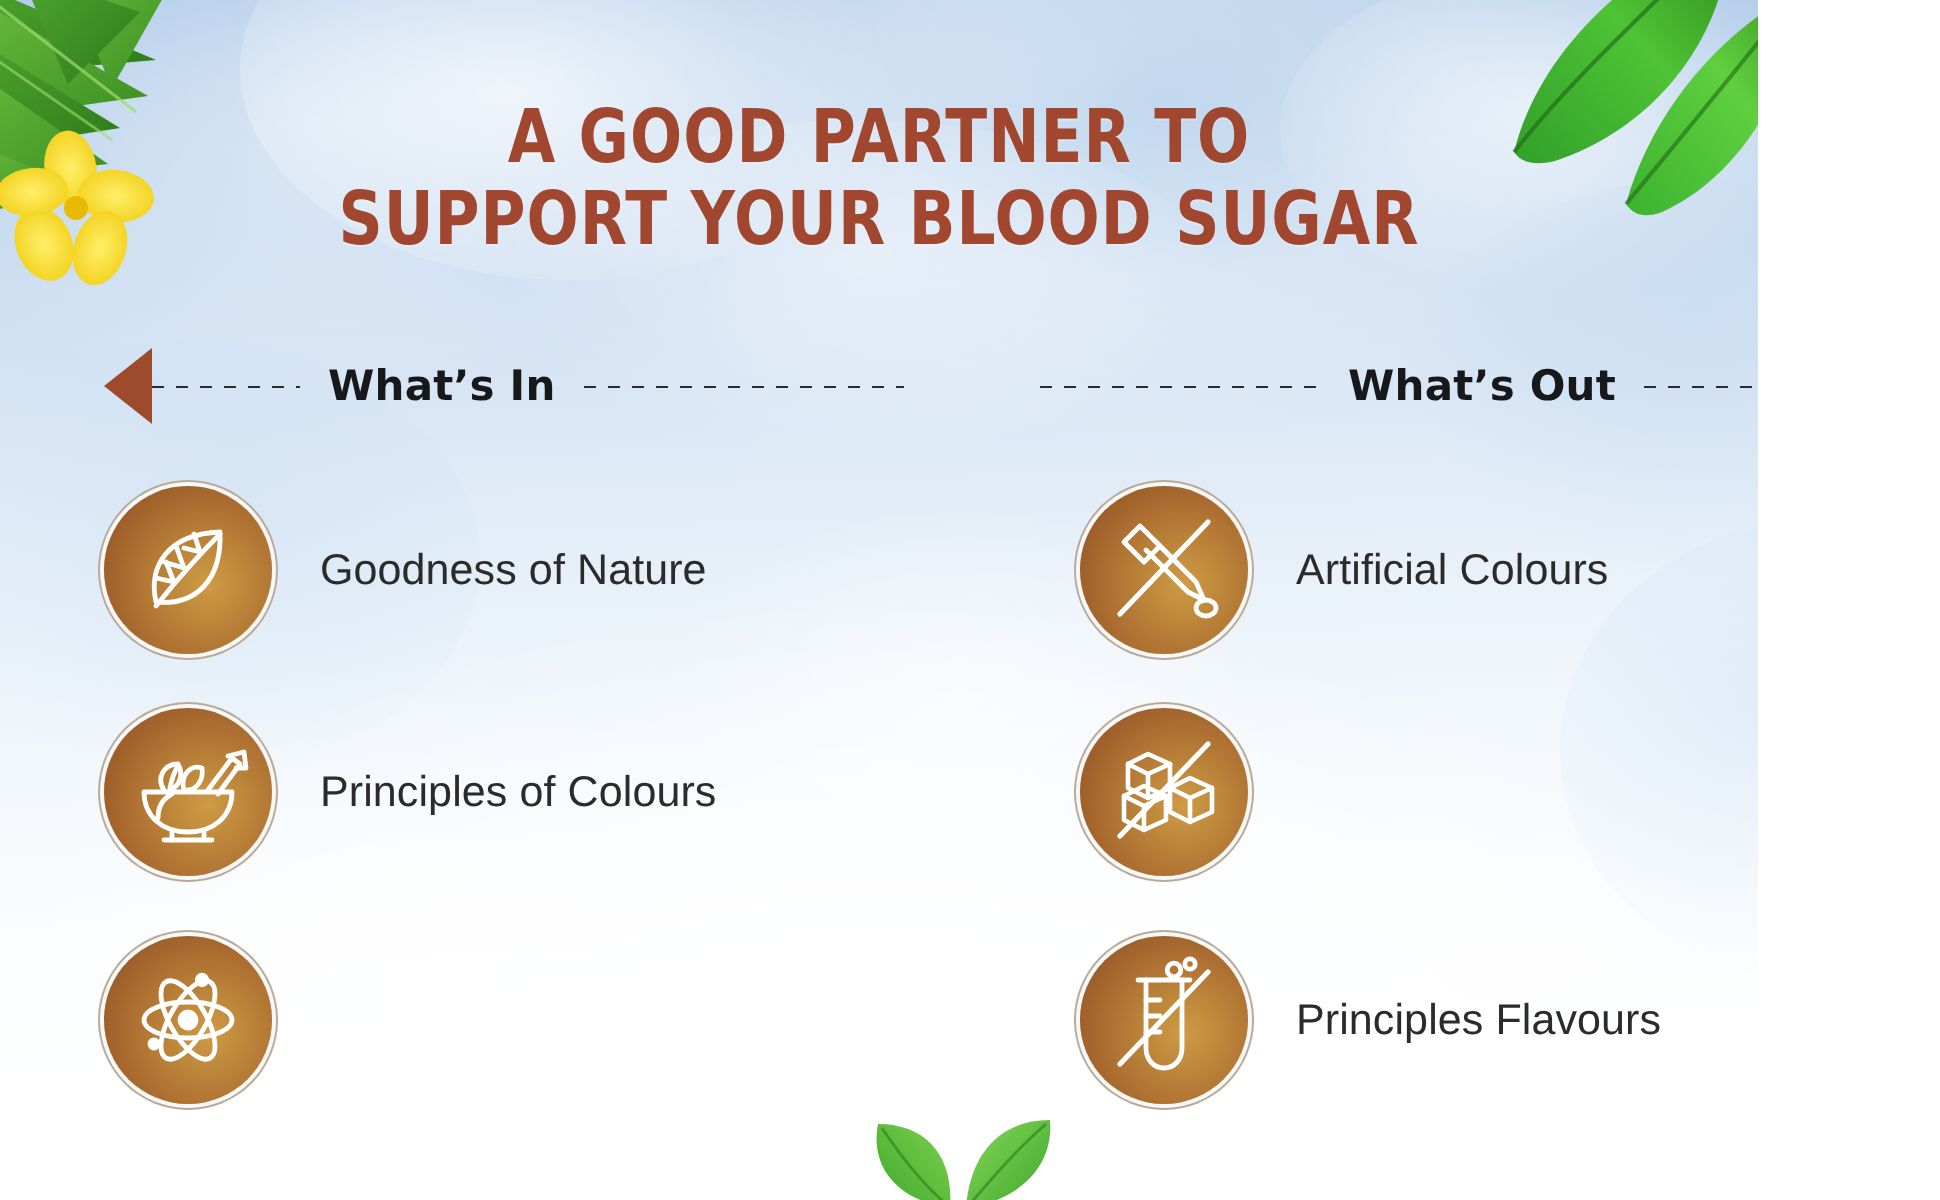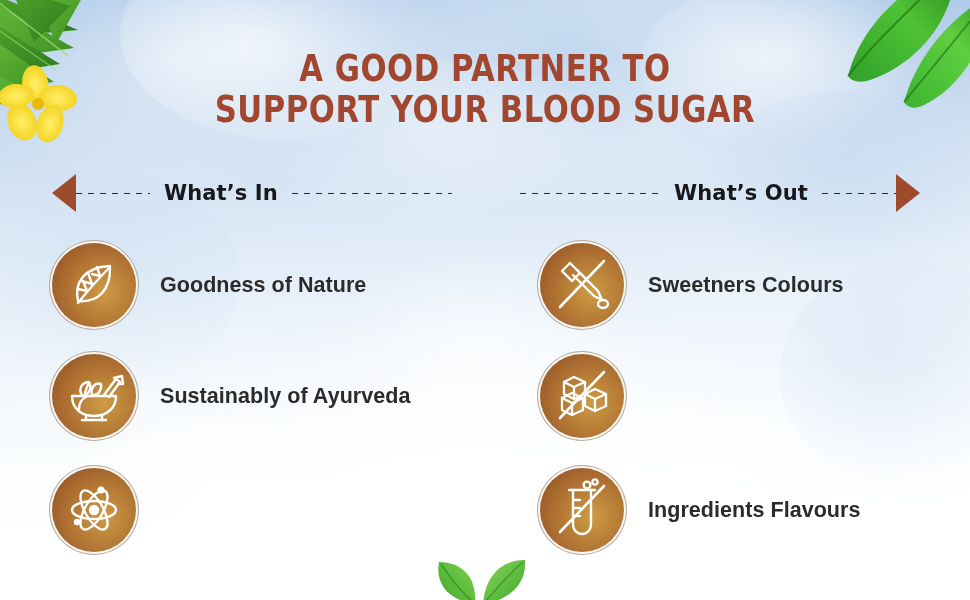--- a/index.html
+++ b/index.html
@@ -5,21 +5,21 @@
   * { margin:0; padding:0; box-sizing:border-box; }
 
   html, body {
     width:970px; height:600px;
     overflow:hidden;
     font-family:"Liberation Sans", sans-serif;
   }
 
   #stage {
     position:relative;
-    width:970px; height:600px;
+    width:879px; height:600px;
     background:
       radial-gradient(ellipse 520px 300px at 62% 6%, rgba(255,255,255,0.55), rgba(255,255,255,0) 62%),
       radial-gradient(ellipse 380px 240px at 18% 10%, rgba(255,255,255,0.45), rgba(255,255,255,0) 60%),
       radial-gradient(ellipse 700px 420px at 50% 100%, #ffffff 24%, rgba(255,255,255,0) 72%),
       linear-gradient(178deg, #a8c6e8 0%, #bcd3ec 13%, #d3e2f3 28%, #e4eef8 44%, #f2f7fc 60%, #fbfdfe 75%, #ffffff 88%);
     overflow:hidden;
   }
 
   
   .wash { position:absolute; border-radius:50%; pointer-events:none; }
@@ -114,21 +114,21 @@
     background:
       radial-gradient(circle at 62% 58%, #cf9b45 0%, #c08a3c 22%, #ad6f31 55%, #9a5a28 80%, #8e5024 100%);
     box-shadow:0 0 0 2px rgba(255,255,255,.92), 0 0 0 3px #b9aa9a;
   }
   .badge svg { position:absolute; left:0; top:0; width:84px; height:84px; display:block; }
 
   .feat-label {
     margin-left:24px;
     color:#2b2b2b;
     font-family:"Liberation Sans", sans-serif;
-    font-weight:700;
+    font-weight:400;
     font-size:21.5px;
     line-height:28px;
     letter-spacing:.05px;
     white-space:pre-line;
   }
 </style>
 </head>
 <body>
 
 <div id="stage">
@@ -264,21 +264,21 @@
             <path d="M34 62 L34 66 M50 62 L50 66"></path>
             <path d="M30 66 L54 66"></path>
             <path d="M52 41 L64 25 L68 28 L57 43"></path>
             <path d="M62 24 L70 22 L71 30 L66 30"></path>
             <path d="M30 41 C26 35 30 28 37 28 C40 33 38 39 33 41"></path>
             <path d="M40 41 C38 34 43 28 49 30 C50 36 46 41 42 41"></path>
             <path d="M33 40 C34 35 35 32 37 29"></path>
           </g>
         </svg>
       </span>
-      <span class="feat-label">Sustainably of Ayurveda</span>
+      <span class="feat-label">Principles of Colours</span>
     </div>
 
     <div class="feat r2">
       <span class="badge">
         <svg viewBox="0 0 84 84">
           <g fill="none" stroke="#ffffff" stroke-width="2.4">
             <ellipse cx="42" cy="42" rx="22" ry="9"></ellipse>
             <ellipse cx="42" cy="42" rx="22" ry="9" transform="rotate(60 42 42)"></ellipse>
             <ellipse cx="42" cy="42" rx="22" ry="9" transform="rotate(120 42 42)"></ellipse>
           </g>
@@ -298,21 +298,21 @@
         <svg viewBox="0 0 84 84">
           <g fill="none" stroke="#ffffff" stroke-width="2.4" stroke-linecap="round" stroke-linejoin="round">
             <path d="M30 20 L40 30 L32 38 L22 28 Z"></path>
             <path d="M37 27 L58 48 L62 57 L54 53 L33 32"></path>
             <path d="M41 31 L49 39"></path>
             <ellipse cx="63" cy="61" rx="5" ry="4"></ellipse>
             <path d="M20 64 L64 18" stroke-width="2.6"></path>
           </g>
         </svg>
       </span>
-      <span class="feat-label">Sweetners Colours</span>
+      <span class="feat-label">Artificial Colours</span>
     </div>
 
     <div class="feat r1">
       <span class="badge">
         <svg viewBox="0 0 84 84">
           <g fill="none" stroke="#ffffff" stroke-width="2.3" stroke-linecap="round" stroke-linejoin="round">
             <path d="M24 28 L34 23 L45 28 L45 40 L34 45 L24 40 Z"></path>
             <path d="M24 28 L34 33 L45 28 M34 33 L34 45"></path>
             <path d="M45 40 L55 35 L66 40 L66 52 L55 57 L45 52 Z"></path>
             <path d="M45 40 L55 45 L66 40 M55 45 L55 57"></path>
@@ -330,18 +330,18 @@
           <g fill="none" stroke="#ffffff" stroke-width="2.4" stroke-linecap="round" stroke-linejoin="round">
             <path d="M33 22 L33 56 C33 62 37 66 42 66 C47 66 51 62 51 56 L51 22"></path>
             <path d="M29 22 L55 22"></path>
             <path d="M33 32 L40 32 M33 40 L40 40 M33 48 L40 48"></path>
             <circle cx="47" cy="17" r="3.4"></circle>
             <circle cx="55" cy="14" r="2.6"></circle>
             <path d="M20 64 L64 18" stroke-width="2.6"></path>
           </g>
         </svg>
       </span>
-      <span class="feat-label">Ingredients Flavours</span>
+      <span class="feat-label">Principles Flavours</span>
     </div>
 
   </div>
 
 </div>
 
 </body></html>

